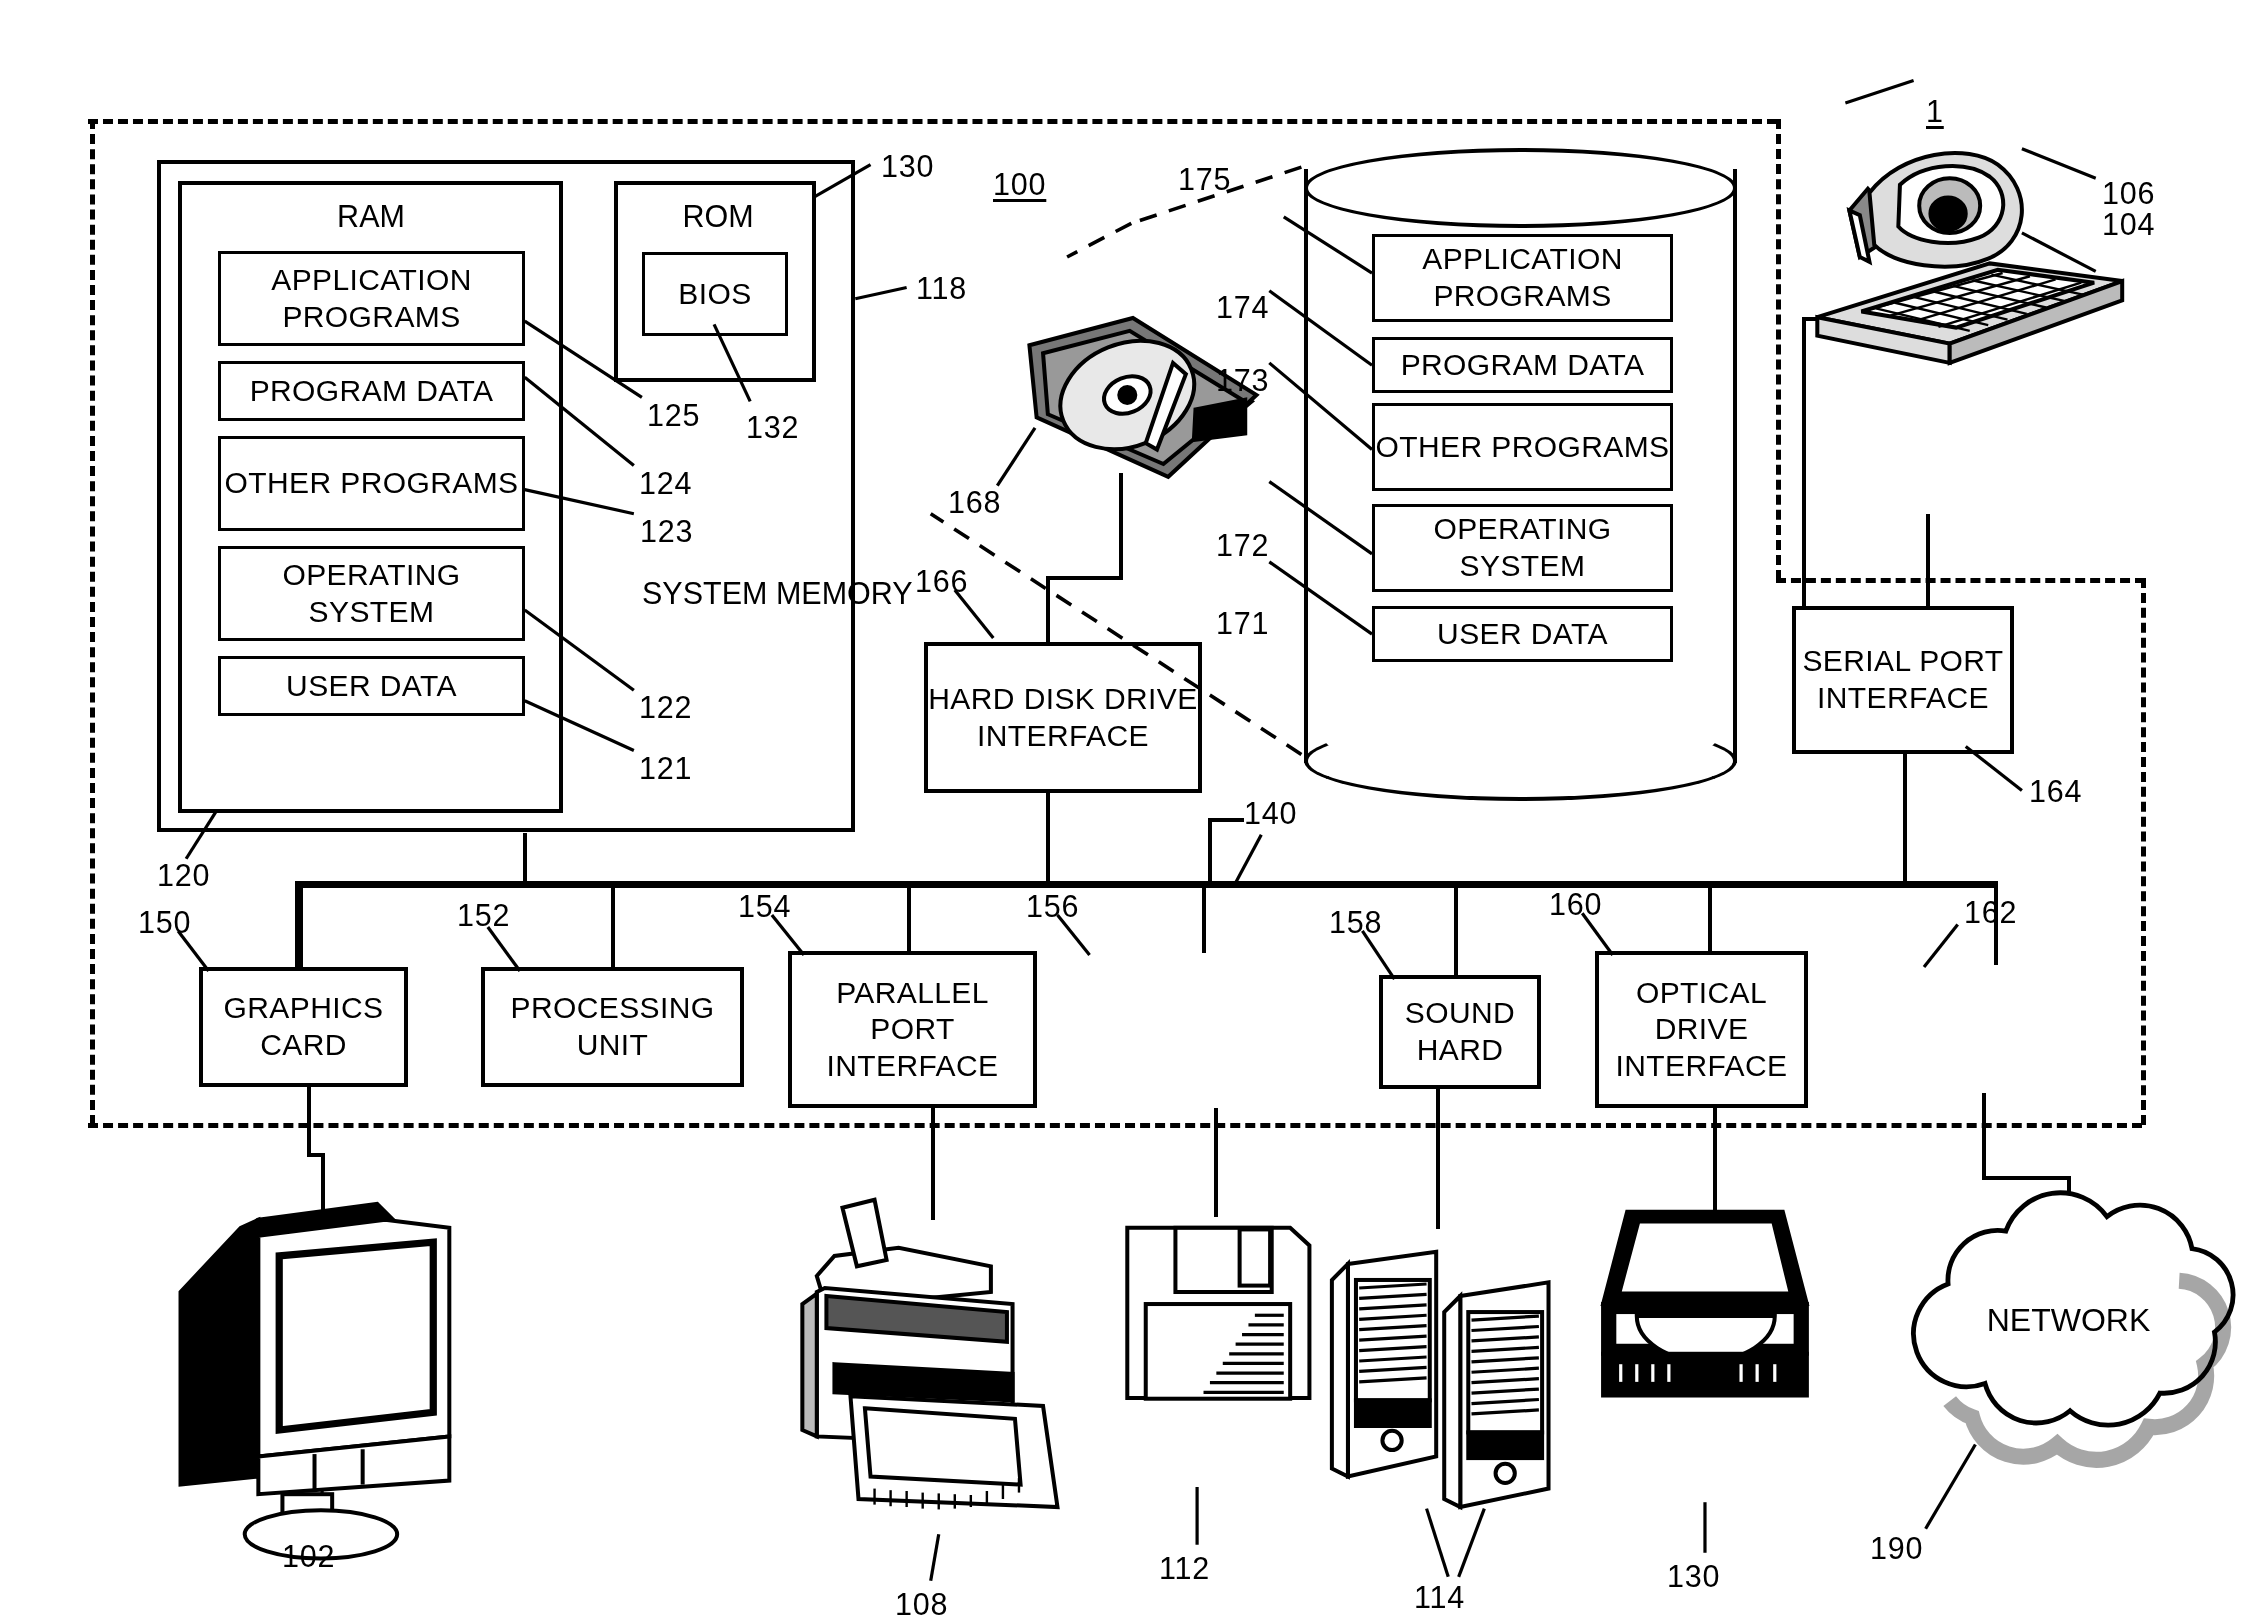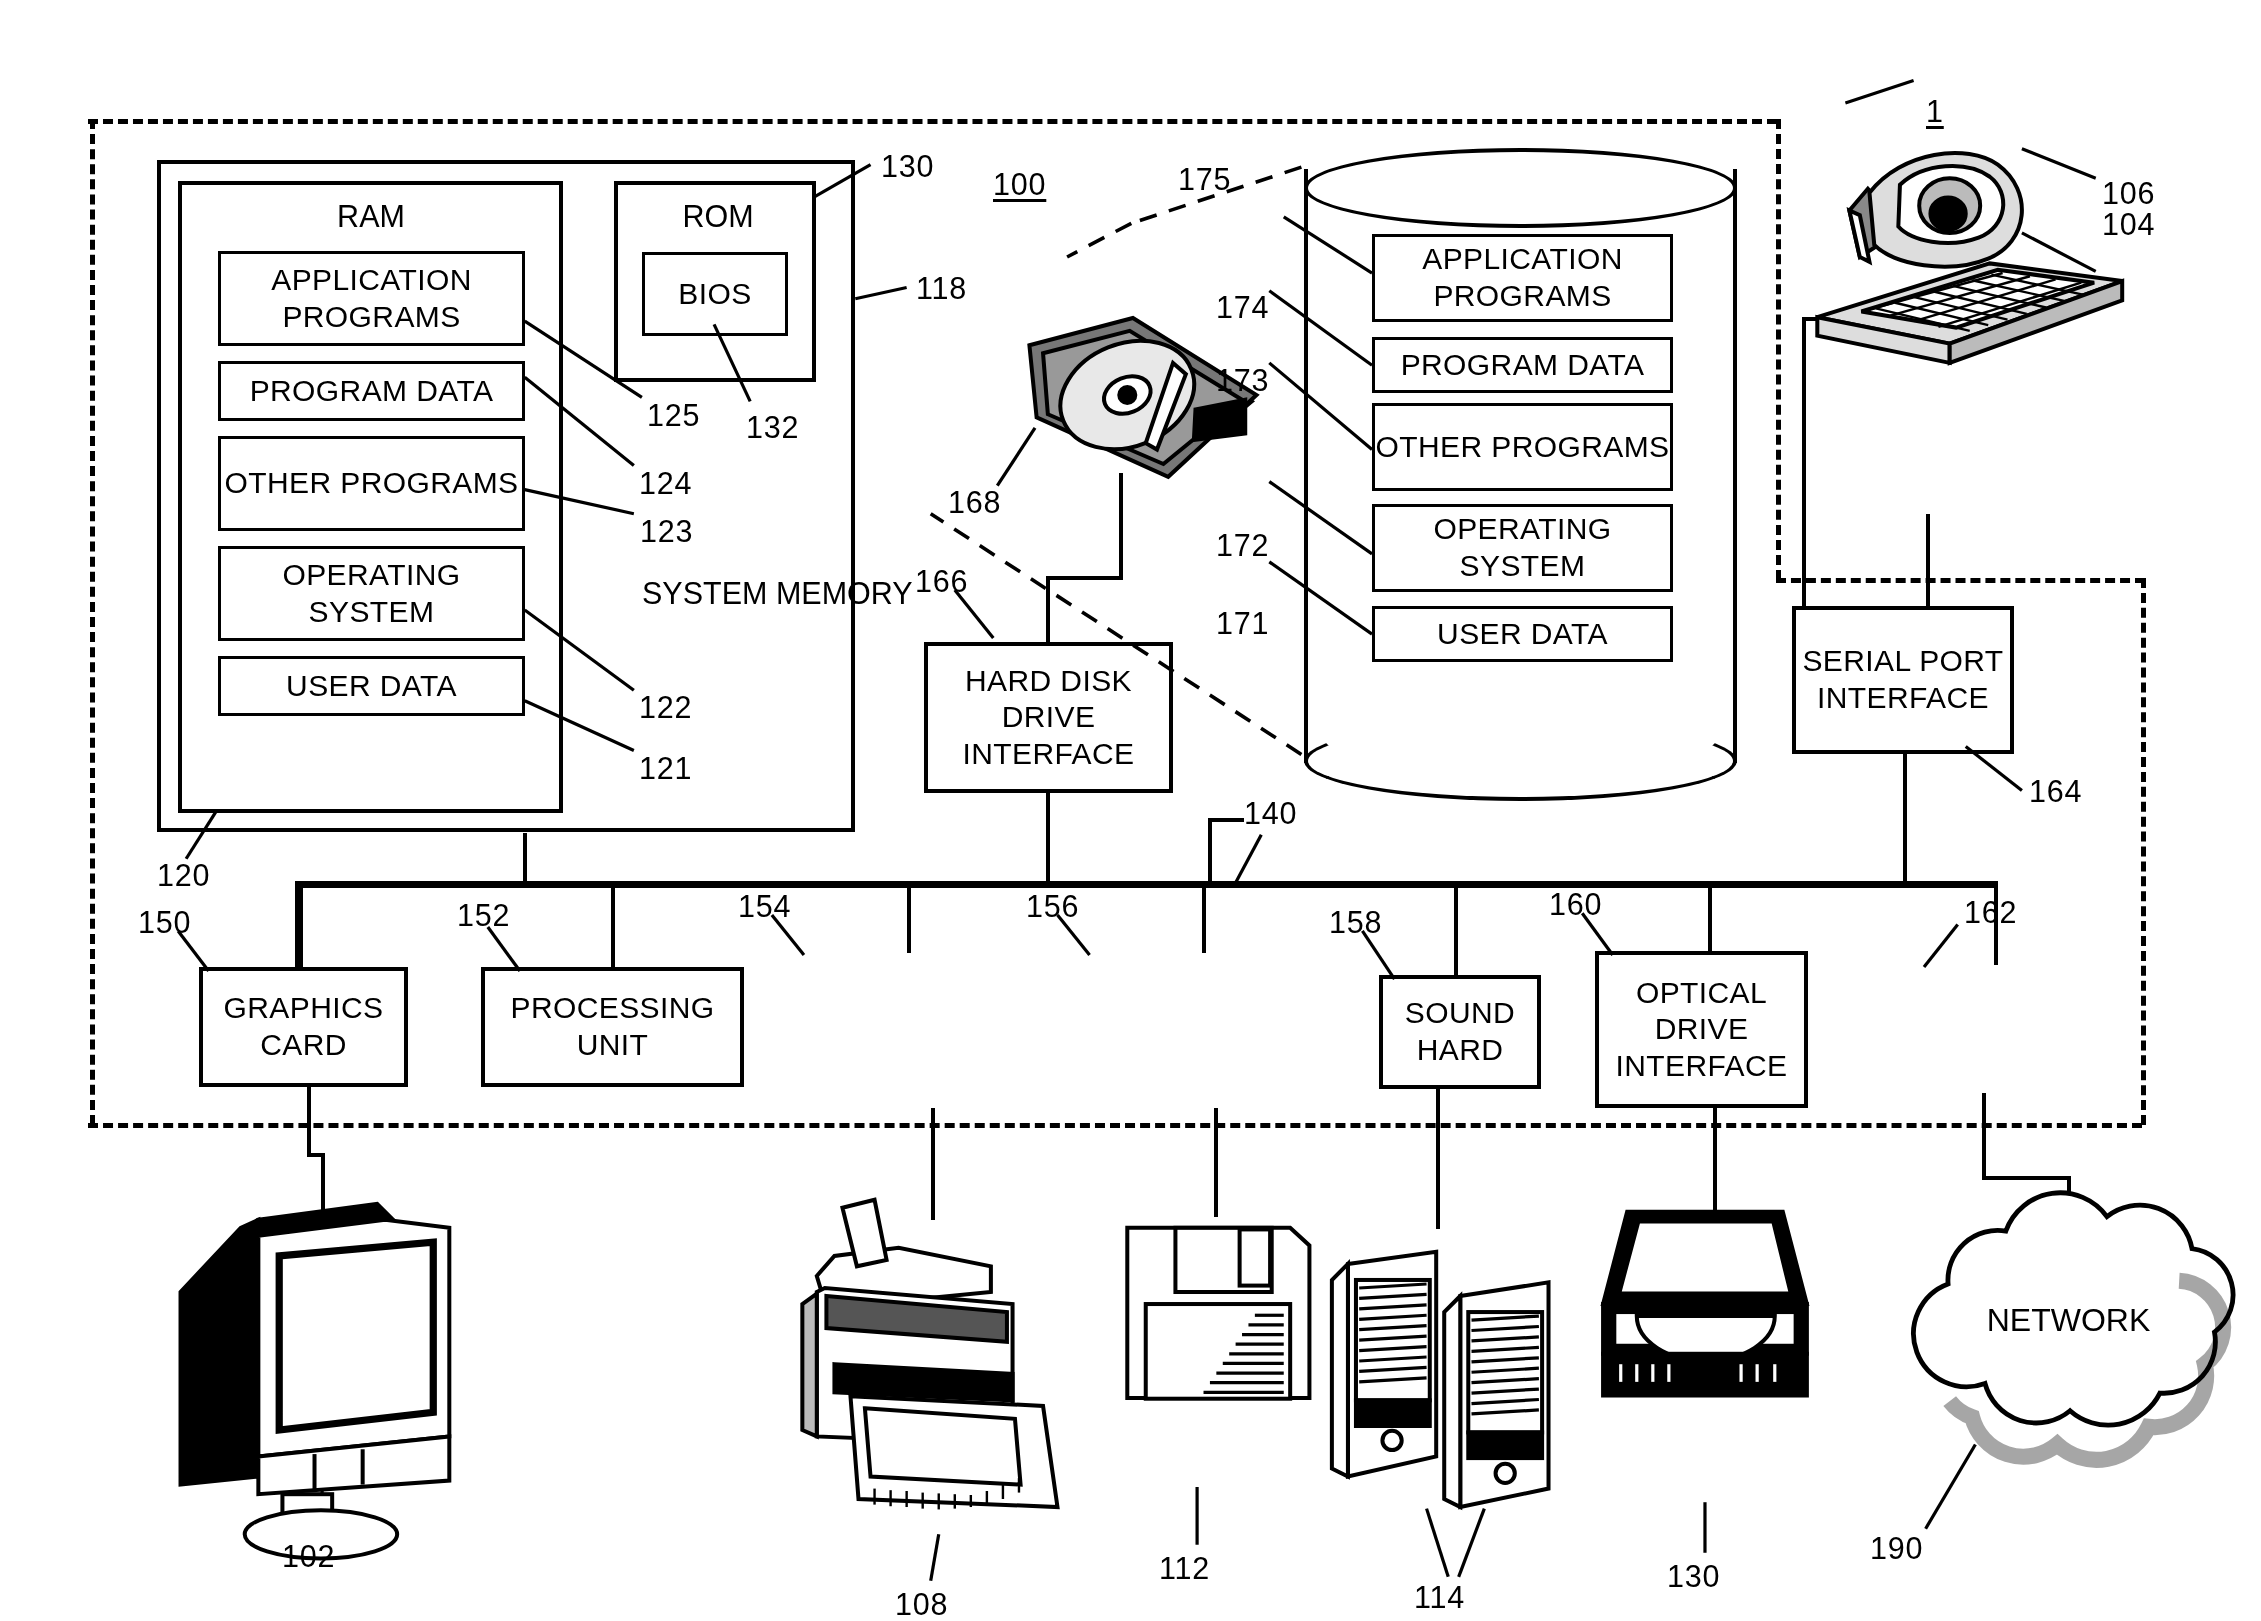--- a/index.html
+++ b/index.html
@@ -91,21 +91,21 @@
   <div class="box thin" style="left:218px;top:656px;width:307px;height:60px;font-size:30px;">
     <span>USER DATA</span>
   </div>
 
   <div class="box plain" style="left:614px;top:181px;width:202px;height:201px;"></div>
   <div class="txt" style="left:678px;top:197px;width:80px;">ROM</div>
   <div class="box thin" style="left:642px;top:252px;width:146px;height:84px;font-size:30px;">
     <span>BIOS</span>
   </div>
 
-  <div class="box plain" style="left:924px;top:642px;width:249px;height:151px;font-size:30px;">
+  <div class="box plain" style="left:924px;top:642px;width:278px;height:151px;font-size:30px;">
     <span>HARD DISK DRIVE INTERFACE</span>
   </div>
 
   <div class="cyl-body" style="left:1304px;top:169px;width:433px;height:594px;"></div>
   <div class="cyl-top" style="left:1304px;top:148px;width:433px;height:80px;"></div>
   <div class="cyl-bot" style="left:1304px;top:721px;width:433px;height:80px;"></div>
 
   <div class="box thin" style="left:1372px;top:234px;width:301px;height:88px;font-size:30px;">
     <span>APPLICATION PROGRAMS</span>
   </div>
@@ -124,20 +124,23 @@
 
   <div class="box plain" style="left:1792px;top:606px;width:222px;height:148px;font-size:30px;">
     <span>SERIAL PORT INTERFACE</span>
   </div>
 
   <div class="box plain" style="left:199px;top:967px;width:209px;height:120px;font-size:30px;">
     <span>GRAPHICS CARD</span>
   </div>
   <div class="box plain" style="left:481px;top:967px;width:263px;height:120px;font-size:30px;">
     <span>PROCESSING UNIT</span>
+  </div>
+  <div class="box plain" style="left:788px;top:951px;width:249px;height:157px;font-size:30px;">
+    <span>PARALLEL PORT INTERFACE</span>
   </div>
   <div class="box plain" style="left:1379px;top:975px;width:162px;height:114px;font-size:30px;">
     <span>SOUND HARD</span>
   </div>
   <div class="box plain" style="left:1595px;top:951px;width:213px;height:157px;font-size:30px;">
     <span>OPTICAL DRIVE INTERFACE</span>
   </div>
 
   <div class="line hl-bus" style="left:295px;top:881px;width:1703px;"></div>
 

